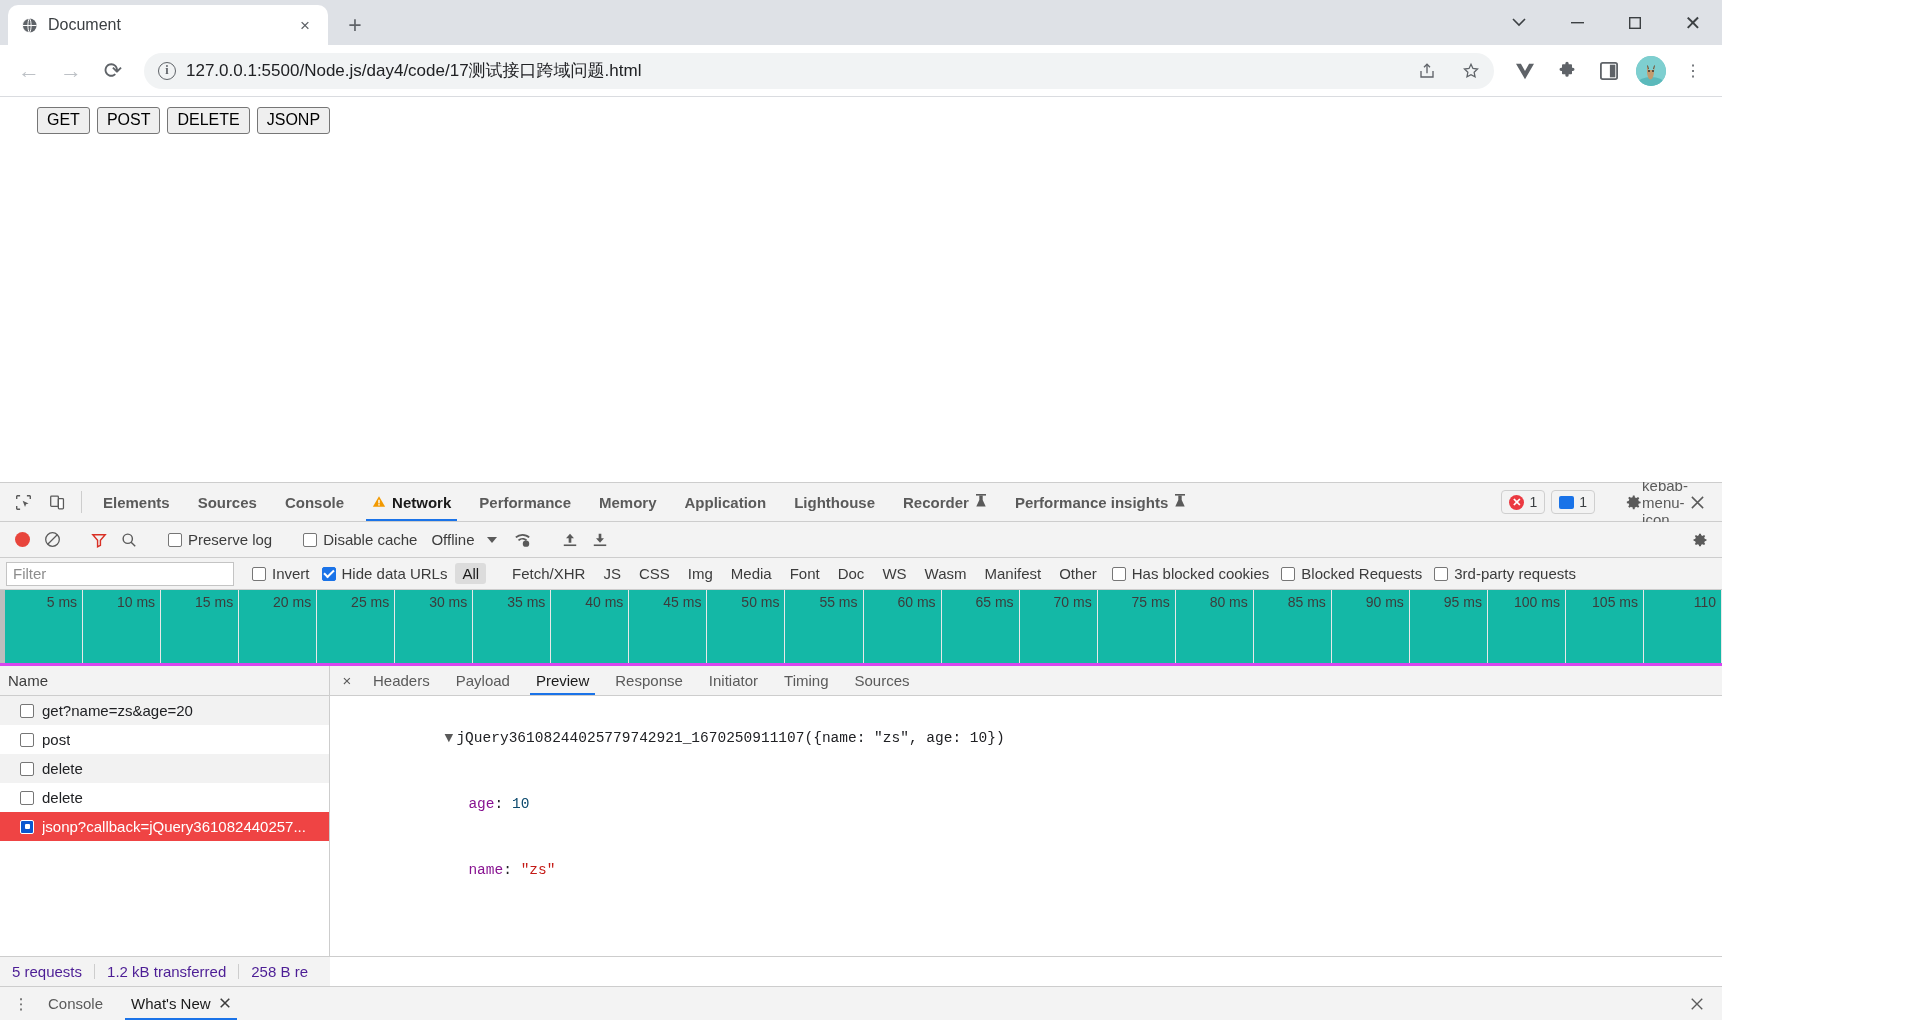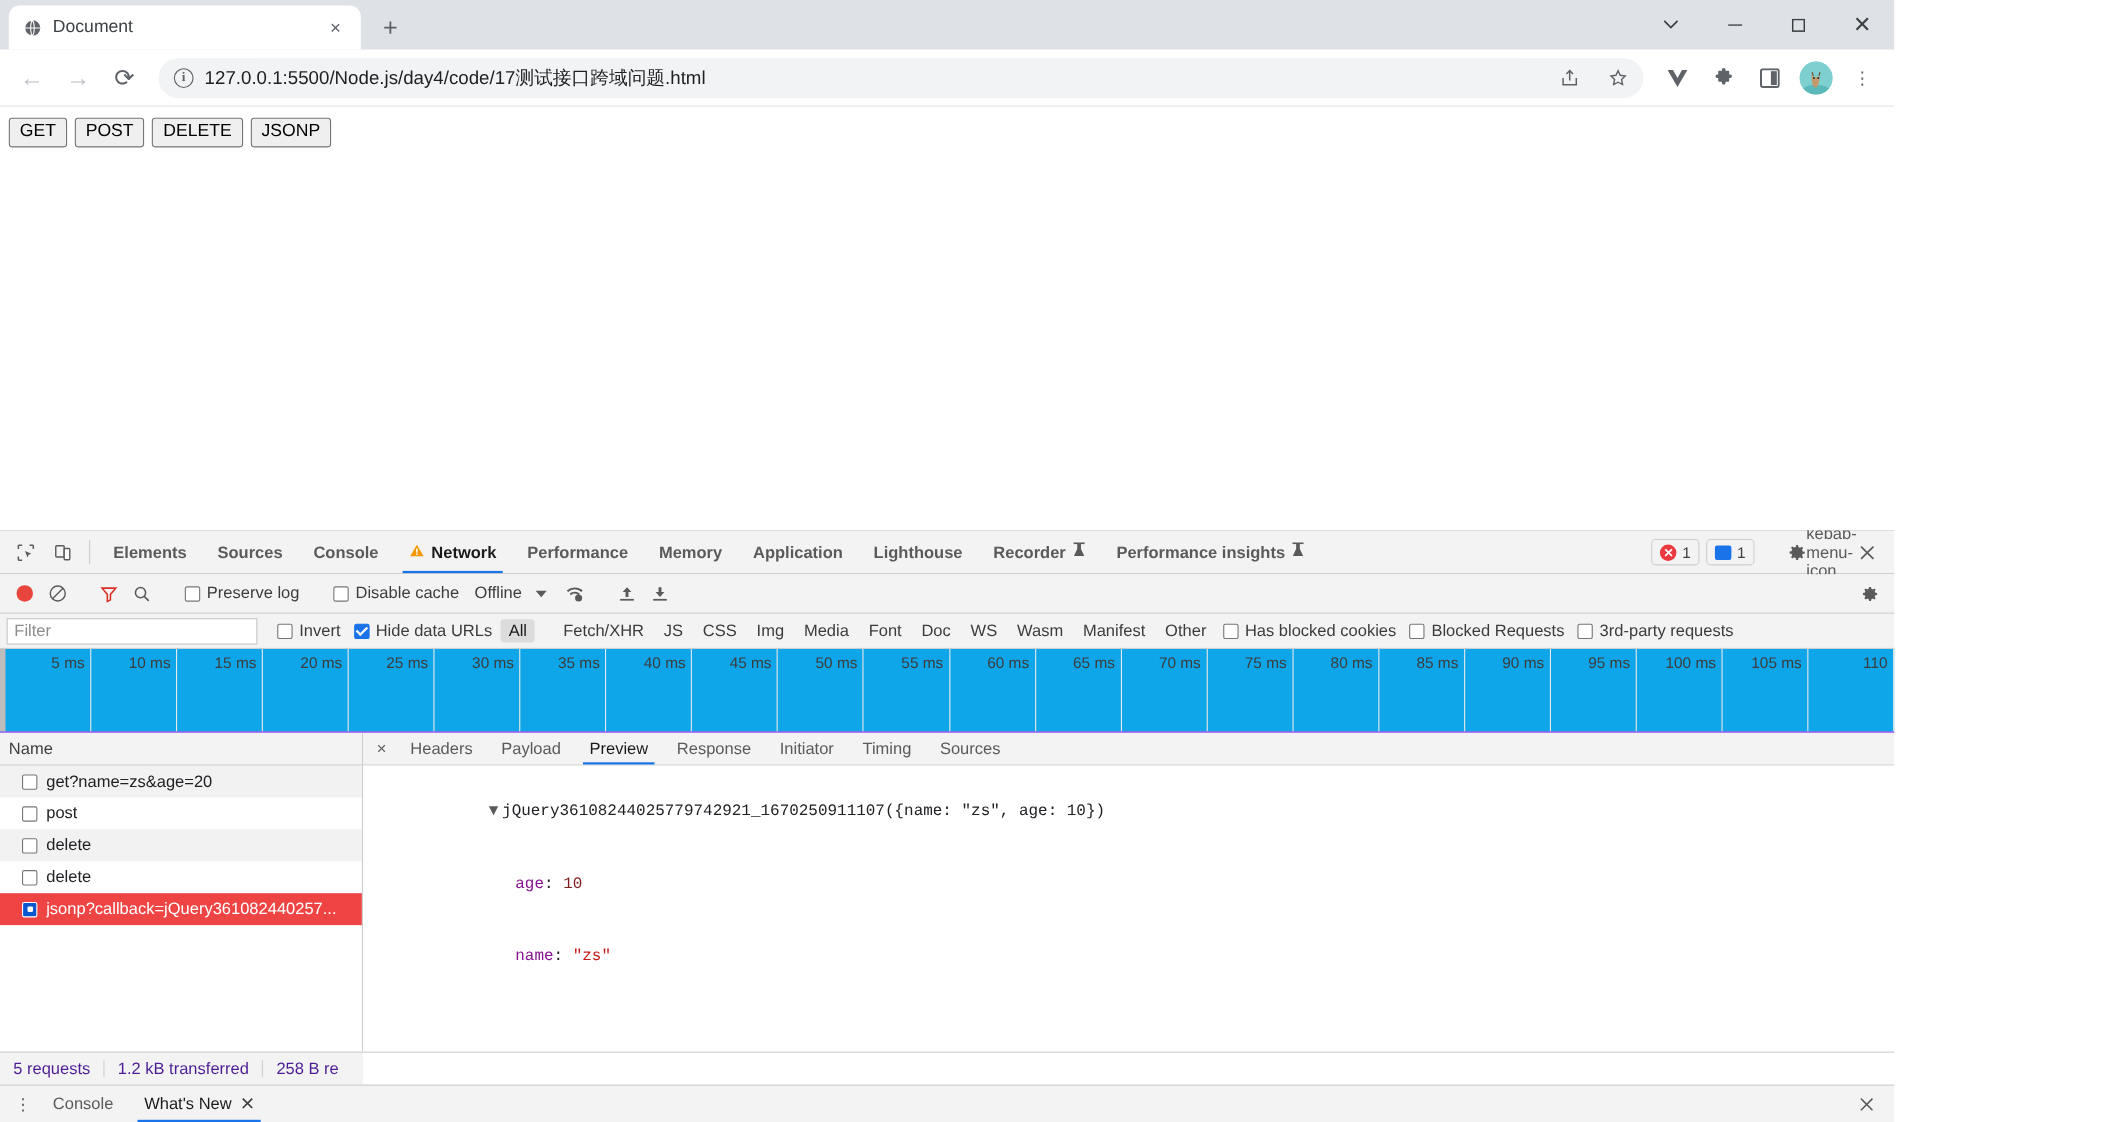--- a/index.html
+++ b/index.html
@@ -107,21 +107,21 @@
   }
   .avatar {
     width: 30px; height: 30px; border-radius: 50%;
     background: #6ec5c5; flex: none; margin: 0 4px;
     overflow: hidden; position: relative;
   }
 
   
   .page {
     height: 385px; background: #fff; flex: none;
-    padding: 10px 8px; position: relative;
+    padding: 10px 8px; position: relative; margin-left: 29px;
   }
   .btn-row { display: flex; gap: 7px; }
   .html-btn {
     font-family: "Liberation Sans", sans-serif;
     font-size: 16px;
     padding: 2px 9px;
     background: #efefef;
     border: 1px solid #767676;
     border-radius: 3px;
     color: #000;
@@ -256,22 +256,22 @@
   .type-chip {
     padding: 2px 7px; margin: 0 2px;
     font-size: 15px; color: #3c3c3c;
     border-radius: 3px; white-space: nowrap;
   }
   .type-chip.sel { background: #dcdcdc; color: #1a1a1a; }
 
   
   .overview {
     height: 76px; flex: none;
-    background: #0ea5e9;
-    border-bottom: 1px solid #d946ef;
+    background: #14b8a6;
+    border-bottom: 3px solid #d946ef;
     display: flex;
     position: relative;
     overflow: hidden;
     text-align: center;
   }
   .ruler-cell {
     flex: 1 0 0;
     border-right: 1px solid #e8e8e8;
     position: relative;
     min-width: 0;
@@ -349,21 +349,21 @@
   }
   .preview-body {
     flex: 1; background: #fff; padding: 9px 10px;
     font-family: "Liberation Mono", monospace;
     font-size: 14.5px; color: #202124;
     overflow: hidden;
   }
   .pv-line { line-height: 22px; white-space: pre; }
   .pv-arrow { color: #5a5a5a; display: inline-block; width: 12px; }
   .pv-key { color: #881391; }
-  .pv-num { color: #7f1d1d; }
+  .pv-num { color: #0c4a6e; }
   .pv-str { color: #c41a16; }
   .pv-indent { display: inline-block; width: 24px; }
 
   
   .status-bar {
     height: 30px; flex: none;
     background: #f3f3f3;
     border-top: 1px solid #cdcdcd;
     display: flex; align-items: center;
     font-size: 15px; color: #4c1d95;

